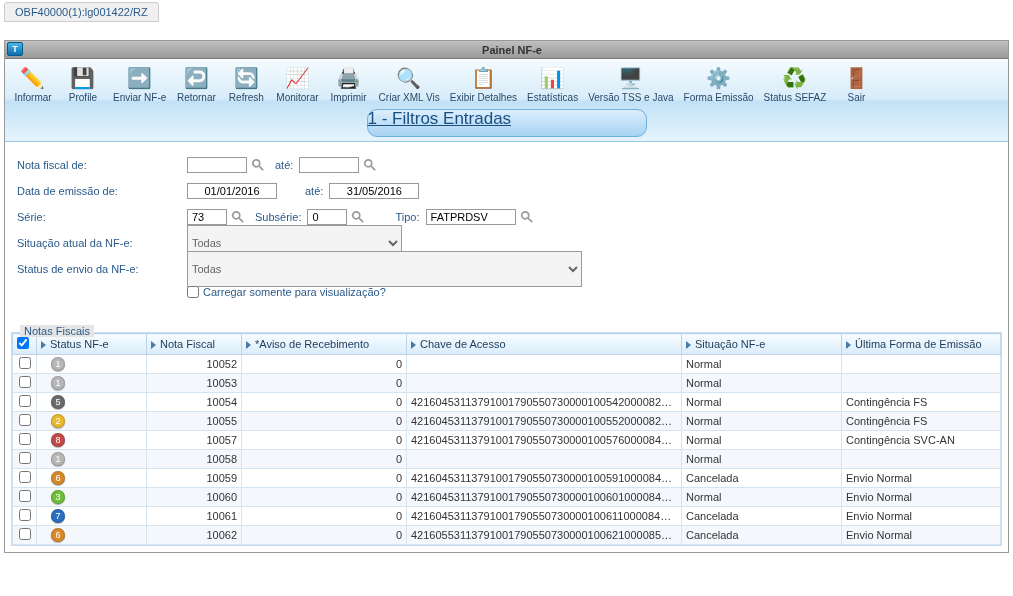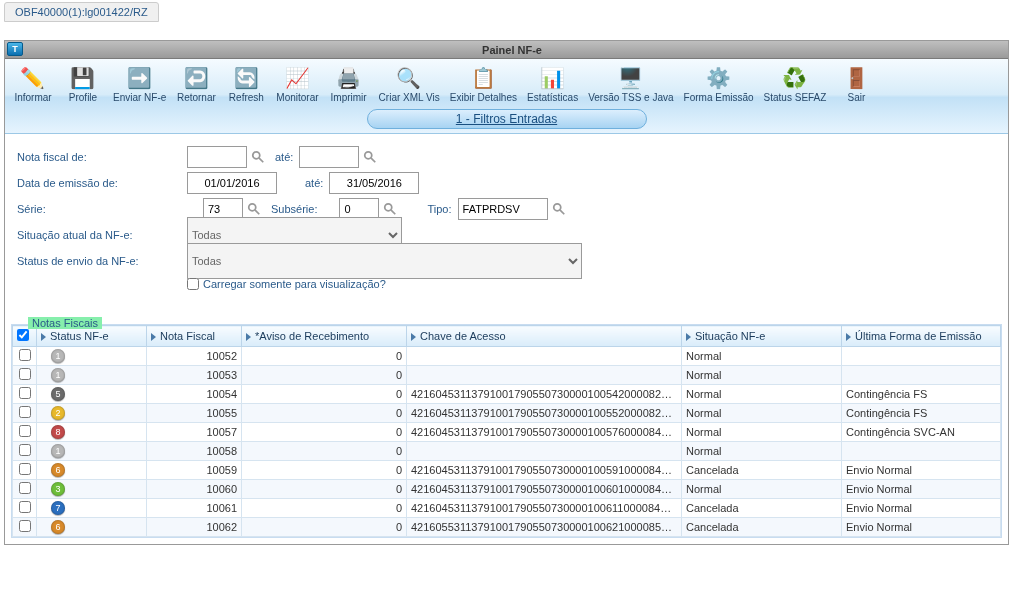--- a/index.html
+++ b/index.html
@@ -59,47 +59,47 @@
     color:#2a4a6a;
   }
   .tb-icon {
     width:34px;height:30px;
     display:flex;align-items:center;justify-content:center;
     font-size:20px;
   }
   .tb-label { font-size:10px; text-align:center; line-height:10px; padding-bottom:2px;}
   .tabs-row { display:flex; justify-content:center; gap:4px; padding:2px 0 4px 0; }
   .big-tab {
-    width:280px; height:20px;
+    width:280px; height:28px;
     border:1px solid #6fb0dd;
     border-radius:10px;
-    text-align:center;
+    text-align:left;
     line-height:18px;
     color:#1a4f80;
     cursor:pointer;
-    font-size:12px;
+    font-size:17px;
   }
   .big-tab.selected {
     background: linear-gradient(#dceefd,#a7d3f2);
     text-decoration: underline;
   }
   .big-tab.unselected { background:#fefefe; text-decoration: underline;}
   .filters {
     padding: 10px 12px 4px 12px;
   }
   .frow {
     display:flex; align-items:center; height:26px;
   }
   .flabel { width:170px; color:#2a5a8a; }
   .finput {
     border:1px solid #9a9a9a; background:#fff;
-    height:22px; padding:1px 4px; font-size:11px;
+    height:16px; padding:1px 4px; font-size:11px;
   }
   .w60{width:60px;}
-  .w40{width:40px;margin-left:16px;}
+  .w40{width:40px;}
   .w90{width:90px;}
   .w180{width:215px;}
   .w400{width:395px;}
   .mag {
     display:inline-block;width:16px;height:16px;
     color:#999;margin:0 8px 0 4px;cursor:pointer;
     position:relative; top:1px;
   }
   .mag svg{width:14px;height:14px;}
   .smalllbl{color:#2a5a8a; margin-right:6px;}
@@ -107,22 +107,22 @@
     border:1px solid #9a9a9a;background:#f4f4f4;
     height:36px;font-size:11px;color:#666;
   }
   .checkbox-row{margin-left:170px;display:flex;align-items:center;color:#2a5a8a;gap:4px;padding-top:4px;}
   .checkbox-row input{margin:0;}
   .fieldset {
     border:1px solid #c8dcf0; margin:30px 6px 6px 6px; padding:0;
     position:relative;
   }
   .legend {
-    position:absolute; top:-8px; left:16px;
-    background:#86efac; padding:0 4px; color:#2a5a8a;
+    position:absolute; top:-8px; left:8px;
+    background:#e5e5e5; padding:0 4px; color:#2a5a8a;
   }
   table.grid { width:100%; border-collapse:collapse; table-layout:fixed;}
   table.grid th {
     background: linear-gradient(#f8fcff,#d9ecfa);
     border:1px solid #bcd5ea;
     padding:3px 4px;
     text-align:left;
     font-weight:normal;
     color:#1a3a5a;
     font-size:11px;

